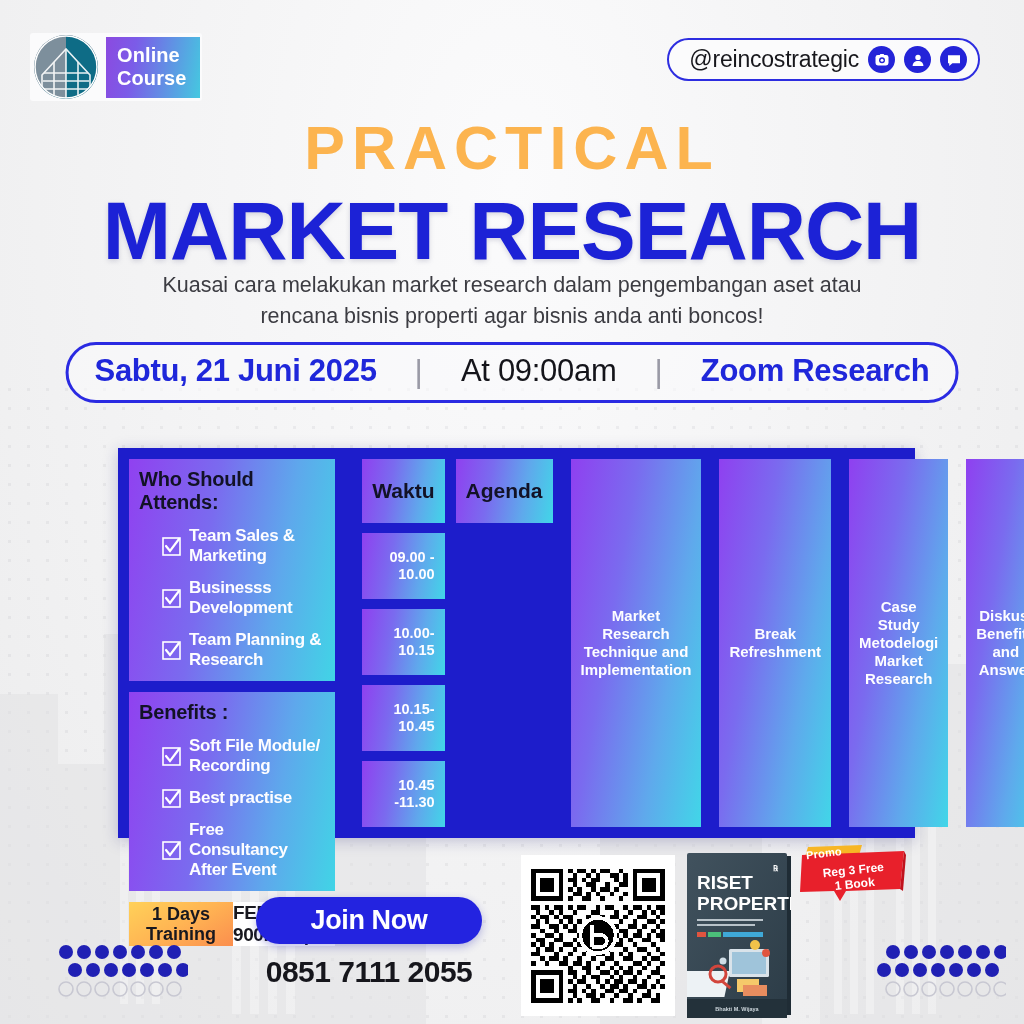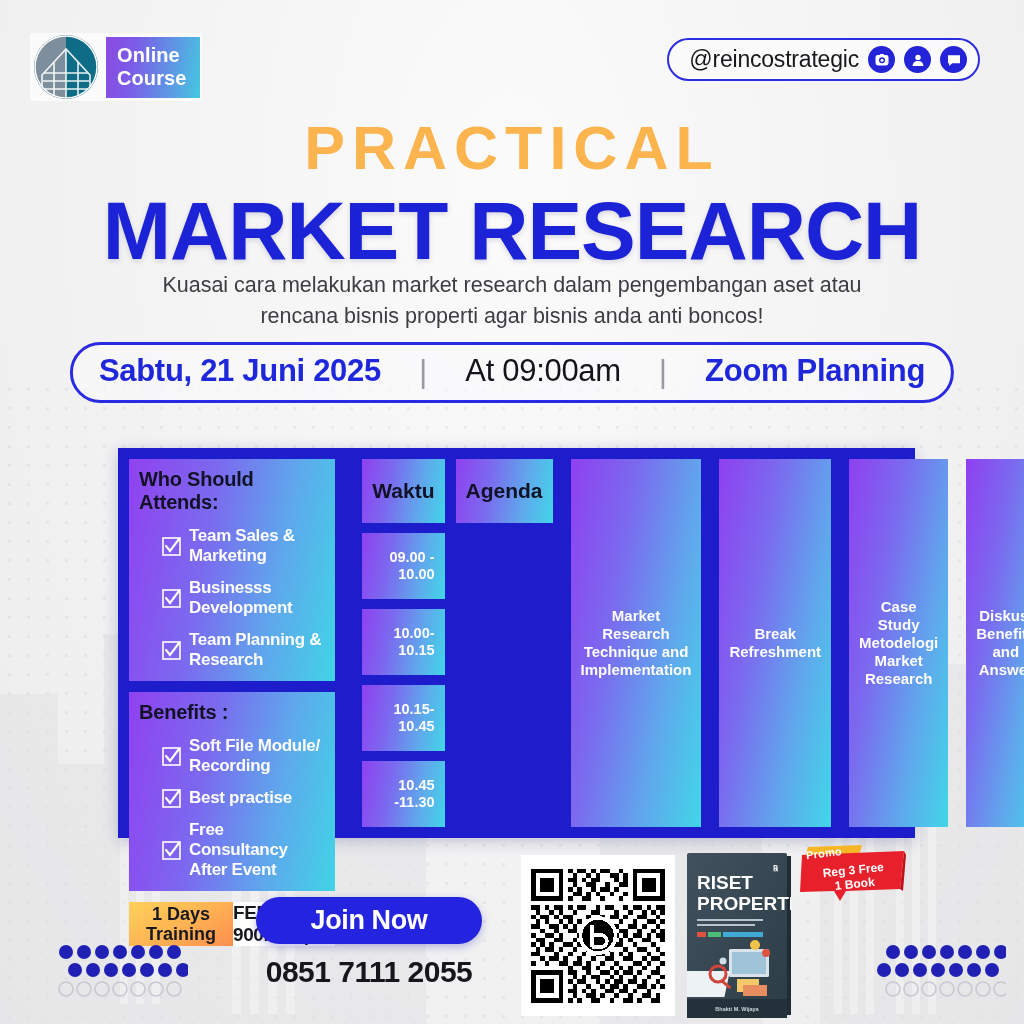--- a/index.html
+++ b/index.html
@@ -276,21 +276,21 @@
 <div class="subtitle">
   <div>Kuasai cara melakukan market research dalam pengembangan aset atau</div>
   <div>rencana bisnis properti agar bisnis anda anti boncos!</div>
 </div>
 
 <div class="datebar">
   <span class="db-seg db-blue">Sabtu, 21 Juni 2025</span>
   <span class="db-sep">|</span>
   <span class="db-seg db-dark">At 09:00am</span>
   <span class="db-sep">|</span>
-  <span class="db-seg db-blue">Zoom Planning</span>
+  <span class="db-seg db-blue">Zoom Research</span>
 </div>
 
 <div class="board">
 
   <div class="col-left">
     <div class="panel">
       <div class="panel-title">Who Should Attends:</div>
       <div class="chk-row">
         <span class="chk-box">
           <svg width="19" height="19" viewBox="0 0 19 19">

